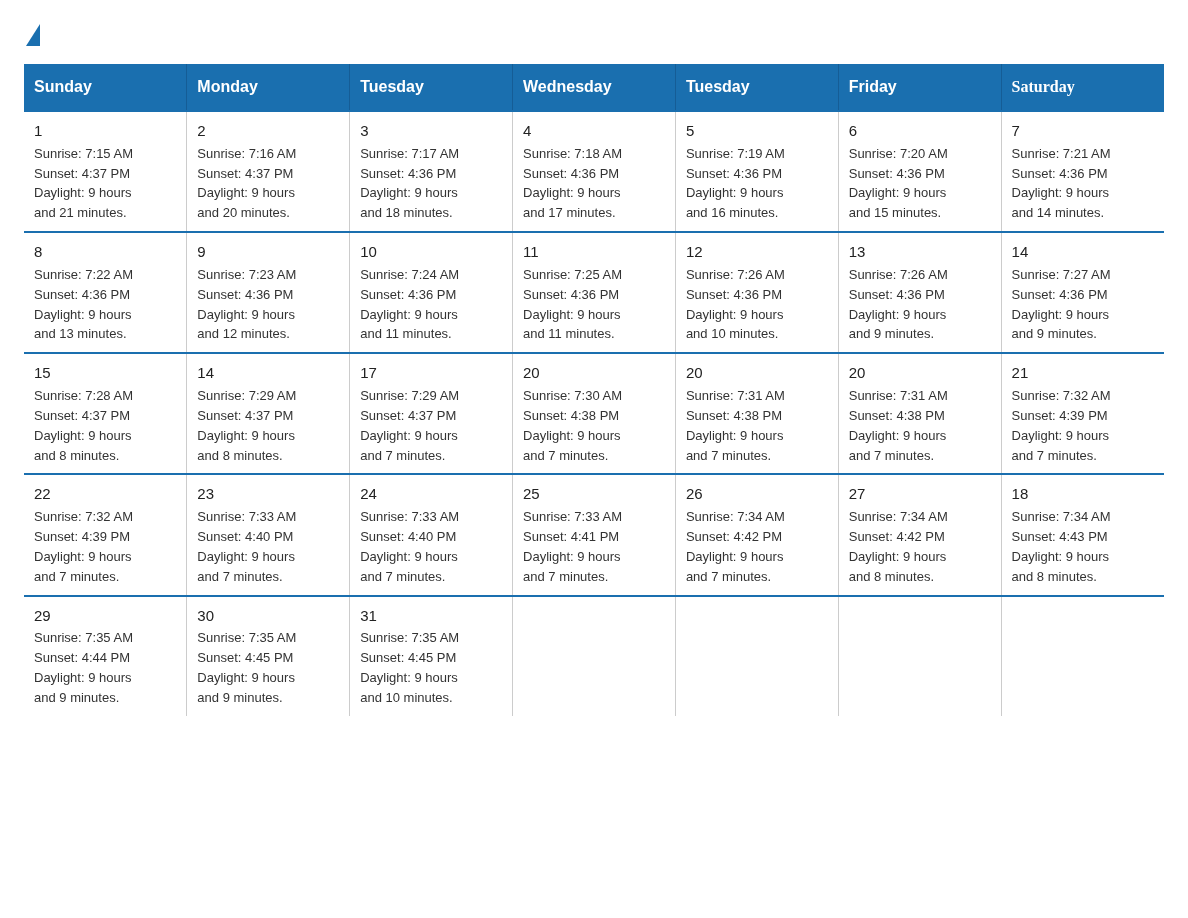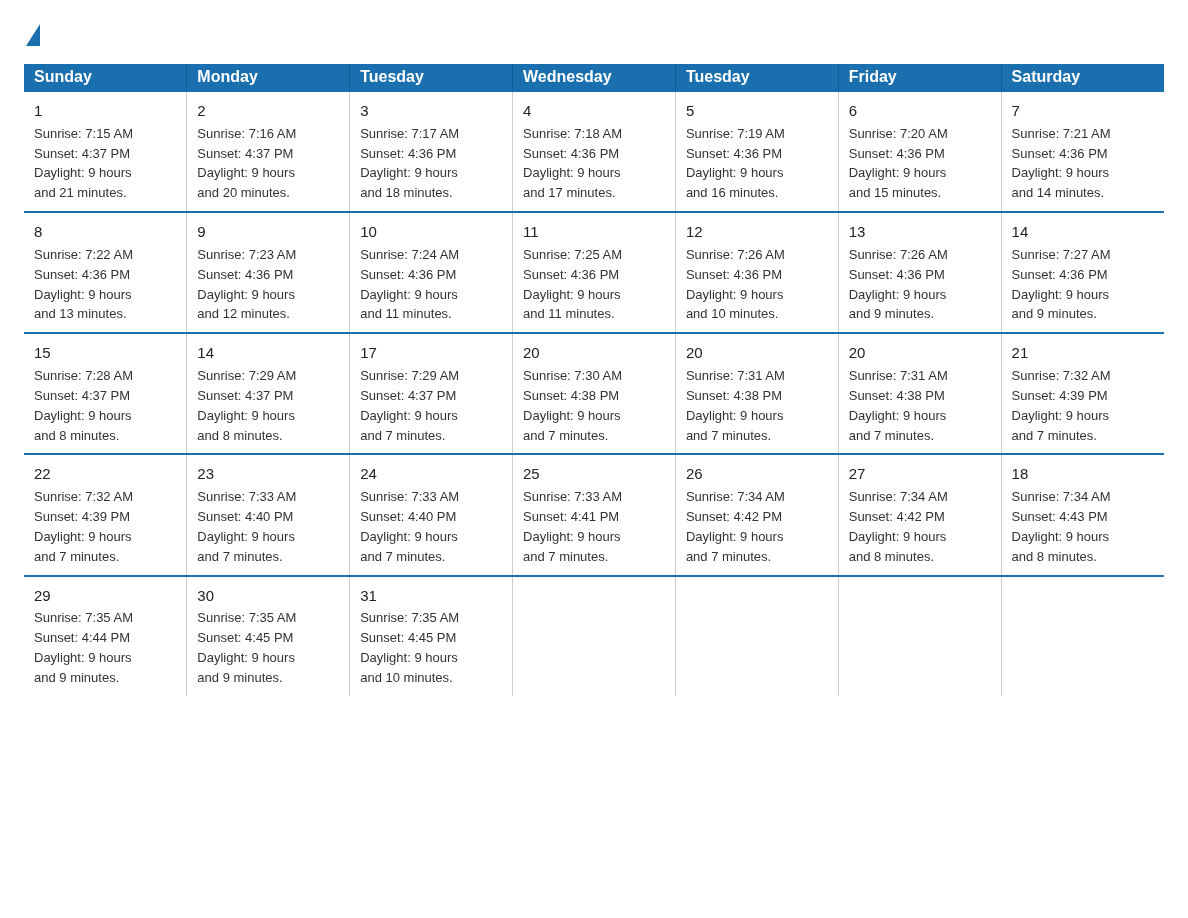--- a/index.html
+++ b/index.html
@@ -64,26 +64,27 @@
     table {
       width: 100%;
       border-collapse: collapse;
       table-layout: fixed;
     }
     thead th {
       background-color: #1a6faf;
       color: #fff;
       font-size: 16px;
       font-weight: bold;
-      padding: 4px 10px;
+      padding: 14px 10px;
       text-align: left;
       border-right: 1px solid #155d96;
     }
     thead th:last-child {
       border-right: none;
+      font-family: Liberation Serif, serif;
     }
     tbody tr {
       border-top: 2px solid #1a6faf;
     }
     tbody td {
       vertical-align: top;
       padding: 8px 10px;
       font-size: 13.5px;
       color: #222;
       border-right: 1px solid #ccc;

